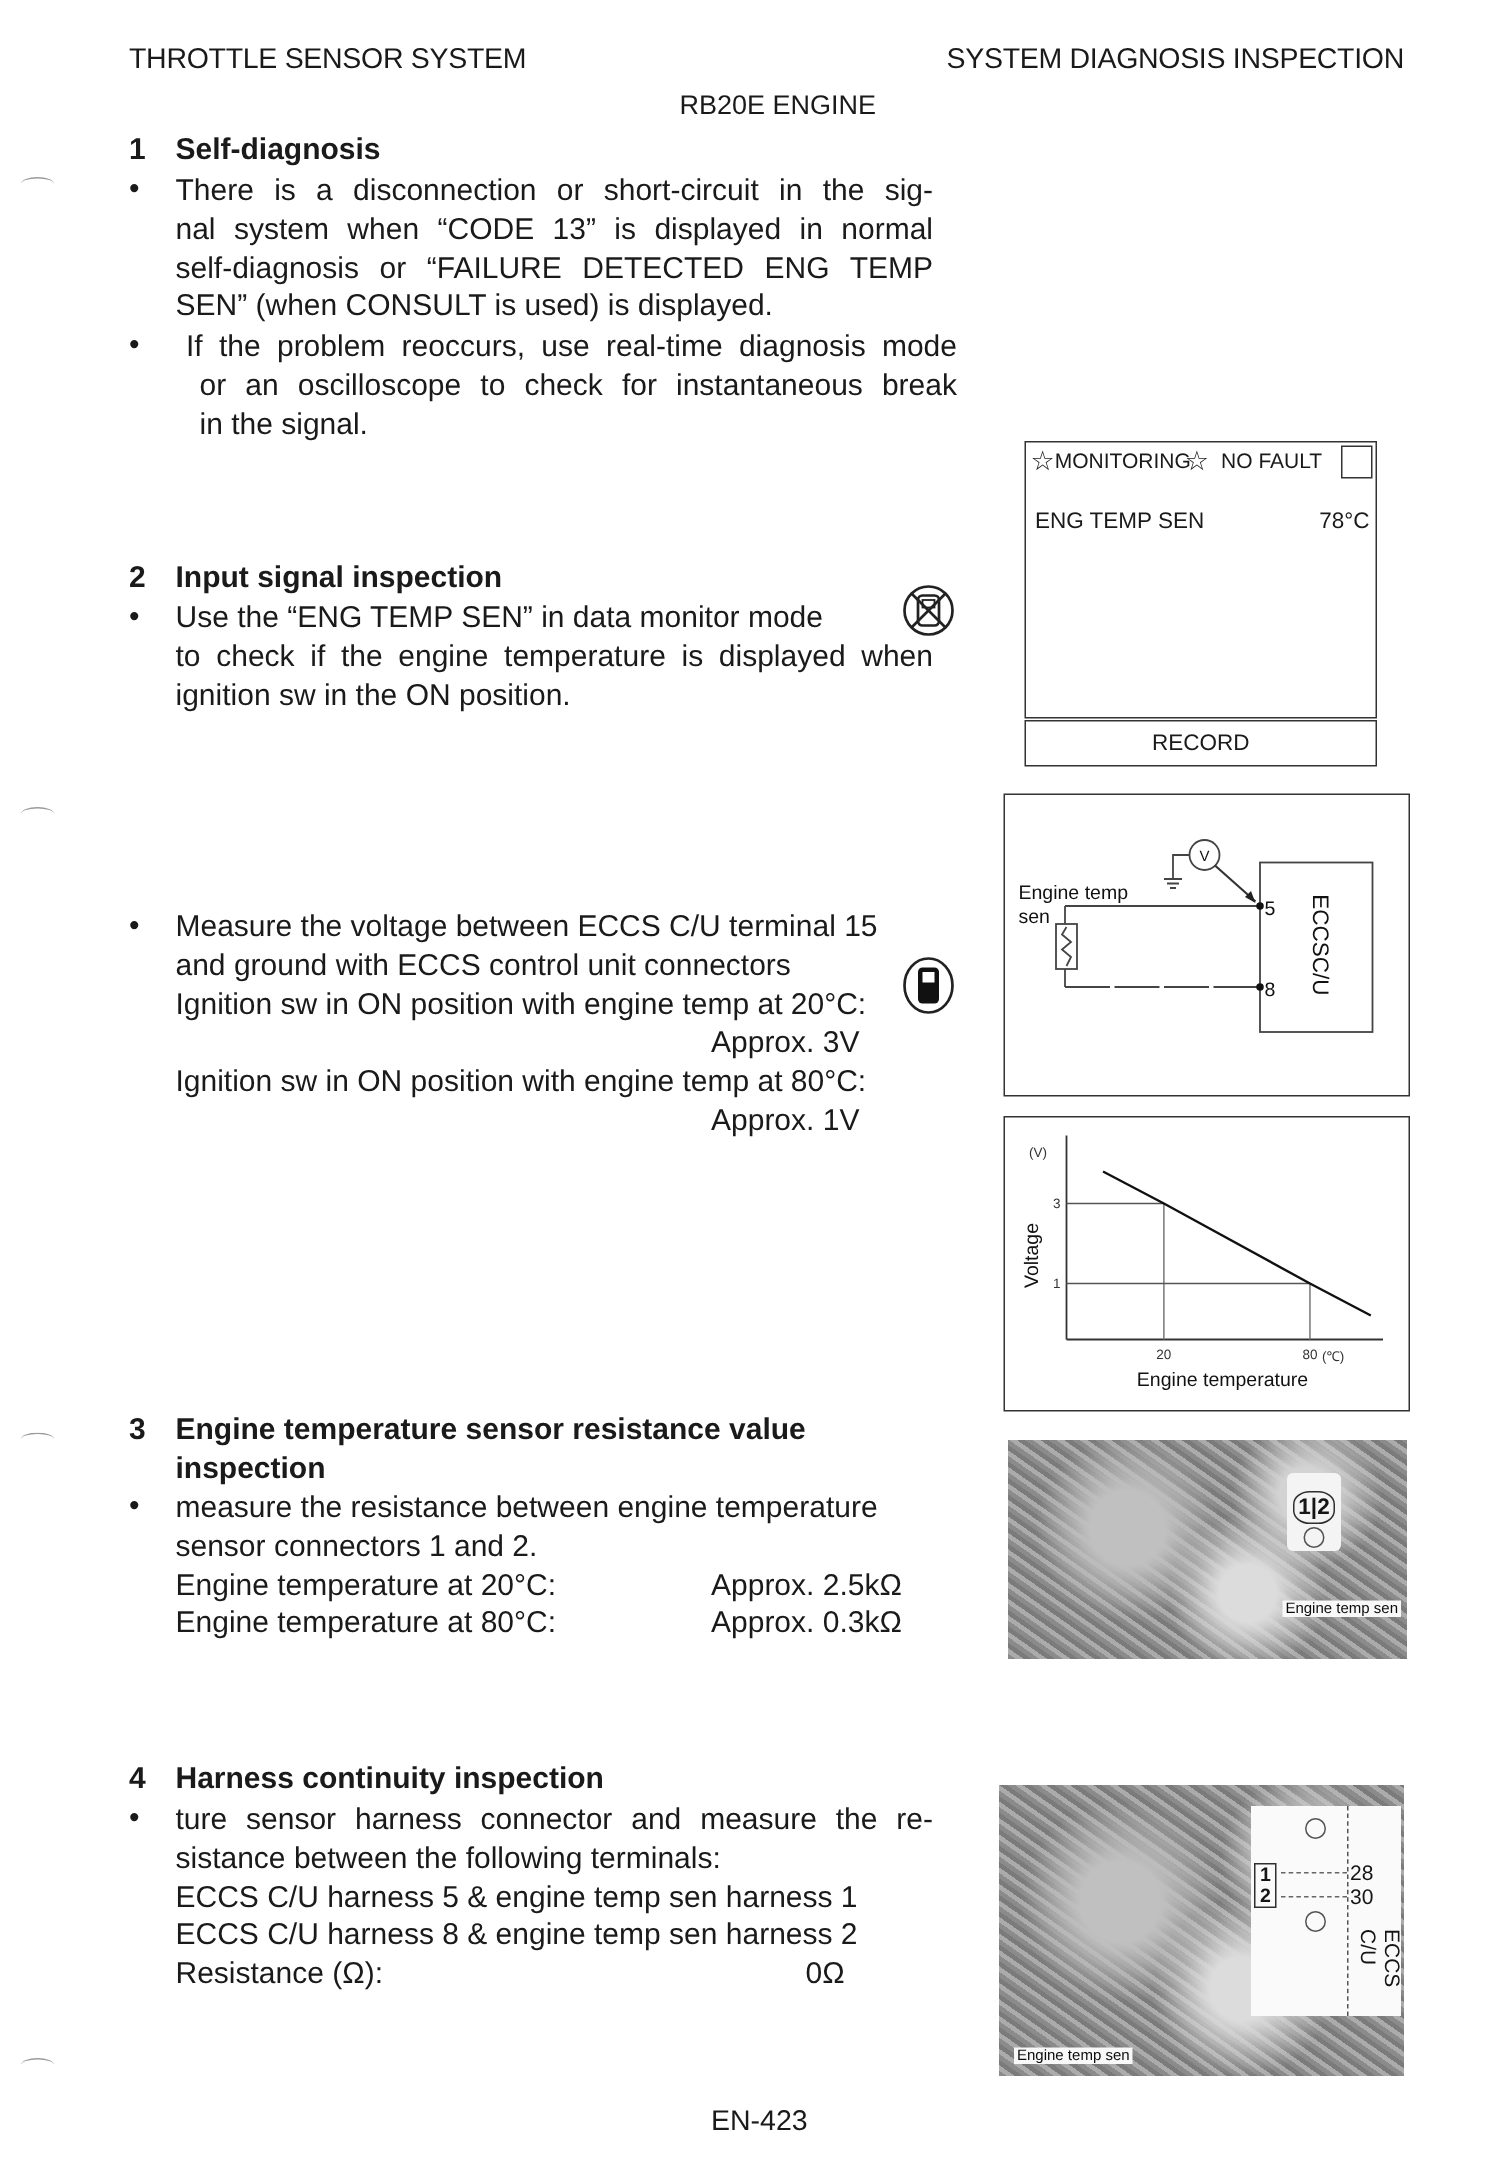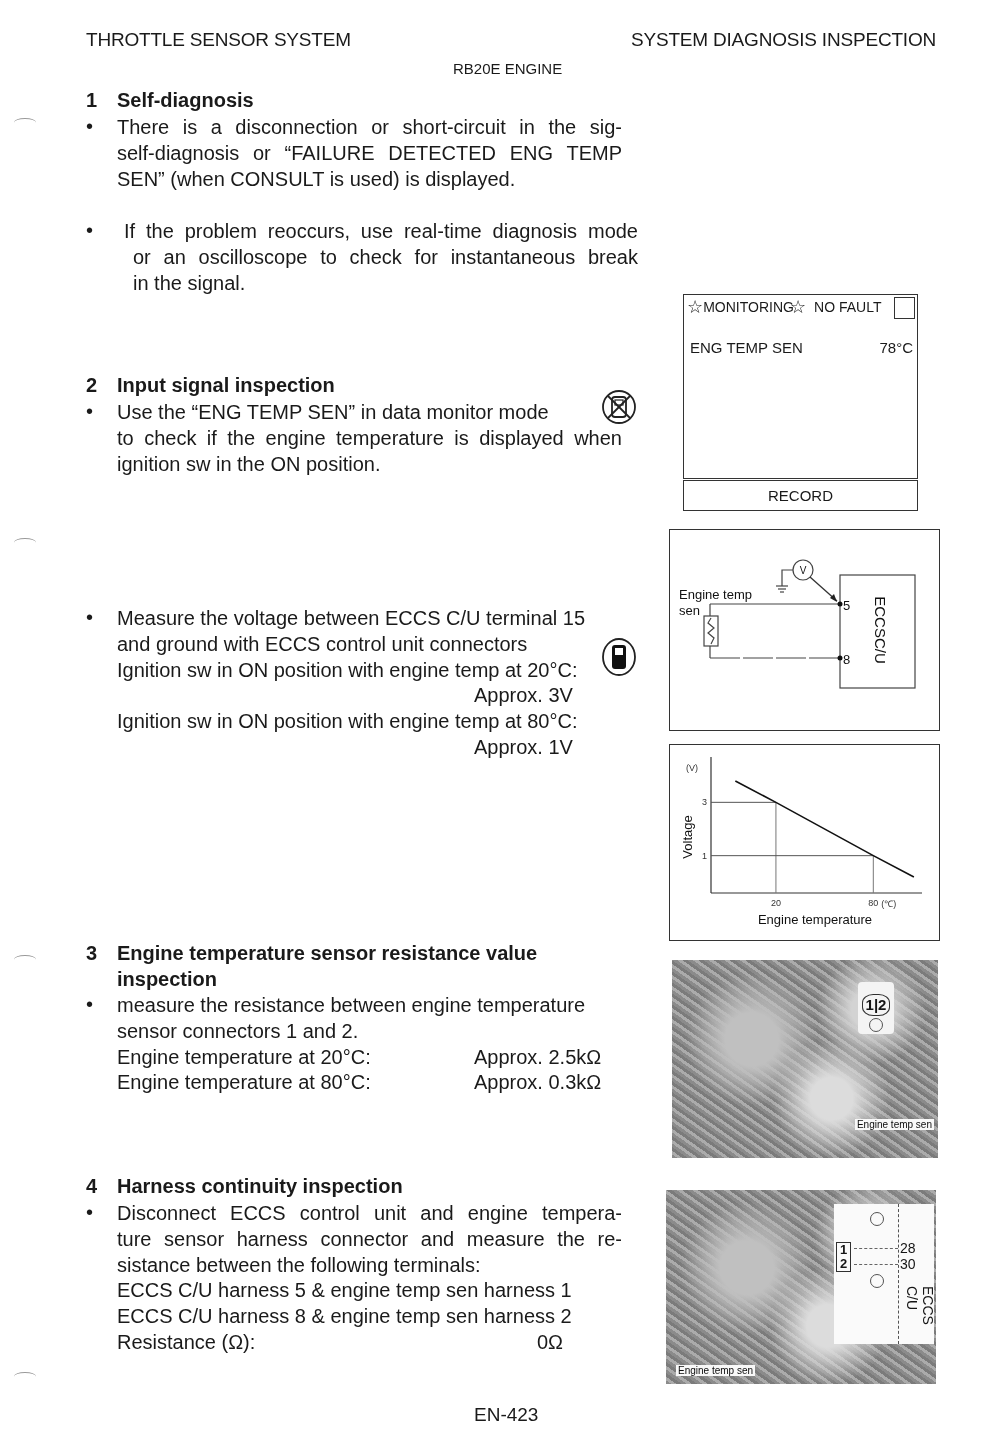--- a/index.html
+++ b/index.html
@@ -1,20 +1,20 @@
 <!DOCTYPE html>
 <html><head>
 <meta charset="utf-8">
 <style>
   html, body { margin: 0; padding: 0; background: #ffffff; }
   body { width: 994px; height: 1438px; position: relative; overflow: hidden;
          font-family: "Liberation Sans", sans-serif; color: #1a1a1a; }
   .abs { position: absolute; }
   .hdr { font-size: 19px; letter-spacing: -0.2px; }
-  .sub { font-size: 15px; }
+  .sub { font-size: 18px; }
   .sec-title { font-size: 20px; font-weight: bold; }
   .sec-num { position: absolute; left: 0; }
   .body-txt { font-size: 20px; line-height: 25.8px; }
   .bullet { position: absolute; left: 86px; font-size: 20px; }
   .just { text-align: justify; text-align-last: justify; white-space: nowrap; }
   .mark { position: absolute; left: 14px; width: 22px; height: 8px;
           border-top: 1.5px solid #9a9a9a; border-radius: 50% 50% 0 0; }
   .panel { position: absolute; border: 1.5px solid #333; background: #fff; }
   .photo { position: absolute;
     background:
@@ -40,20 +40,21 @@
 <div class="mark" style="top:955px;"></div>
 <div class="mark" style="top:1372px;"></div>
 
 <div class="abs sec-title" style="left:86px;top:89px;width:540px;">
   <span class="sec-num">1</span>
   <span style="position:absolute;left:31px;">Self-diagnosis</span>
 </div>
 <div class="bullet" style="top:115px;">•</div>
 <div class="abs body-txt" style="left:117px;top:115px;width:505px;">
   <div class="just">There is a disconnection or short-circuit in the sig-</div>
+  <div class="just">nal system when “CODE 13” is displayed in normal</div>
   <div class="just">self-diagnosis or “FAILURE DETECTED ENG TEMP</div>
   <div>SEN” (when CONSULT is used) is displayed.</div>
 </div>
 <div class="bullet" style="top:219px;">•</div>
 <div class="abs body-txt" style="left:124px;top:219px;width:514px;">
   <div class="just">If the problem reoccurs, use real-time diagnosis mode</div>
   <div class="just" style="margin-left:9px;">or an oscilloscope to check for instantaneous break</div>
   <div style="margin-left:9px;">in the signal.</div>
 </div>
 
@@ -108,21 +109,20 @@
     <span style="position:absolute;left:357px;">Approx. 0.3kΩ</span>
   </div>
 </div>
 
 <div class="abs sec-title" style="left:86px;top:1175px;width:540px;">
   <span class="sec-num">4</span>
   <span style="position:absolute;left:31px;">Harness continuity inspection</span>
 </div>
 <div class="bullet" style="top:1201px;">•</div>
 <div class="abs body-txt" style="left:117px;top:1201px;width:505px;">
-  <div class="just">Disconnect ECCS control unit and engine tempera-</div>
   <div class="just">ture sensor harness connector and measure the re-</div>
   <div>sistance between the following terminals:</div>
   <div>ECCS C/U harness 5 &amp; engine temp sen harness 1</div>
   <div>ECCS C/U harness 8 &amp; engine temp sen harness 2</div>
   <div style="position:relative;height:25.8px;">
     <span>Resistance (Ω):</span>
     <span style="position:absolute;left:420px;">0Ω</span>
   </div>
 </div>
 
@@ -183,21 +183,21 @@
         <text x="37" y="60.33333333333334" font-size="9" text-anchor="end" fill="#333">3</text>
         <text x="37" y="113.66666666666667" font-size="9" text-anchor="end" fill="#333">1</text>
       </g>
     <text id="y-unit" x="16" y="26" font-size="9" fill="#333">(V)</text>
     <text id="x-unit" x="211.30769230769232" y="162" font-size="9" fill="#333">(℃)</text>
     <text x="22" y="92" font-size="13" fill="#111" transform="rotate(-90 22 92)" text-anchor="middle">Voltage</text>
     <text x="145" y="179" font-size="13" fill="#111" text-anchor="middle">Engine temperature</text>
   </svg>
 </div>
 
-<div class="photo" style="left:672px;top:960px;width:266px;height:198px;">
+<div class="photo" style="left:672px;top:960px;width:266px;height:146px;">
   <div style="position:absolute;left:186px;top:22px;width:36px;height:52px;background:#eee;border-radius:4px;">
     <div style="position:absolute;left:4px;top:12px;width:26px;height:20px;border:1.5px solid #333;border-radius:40%;font-size:15px;font-weight:bold;text-align:center;line-height:20px;">1|2</div>
     <div style="position:absolute;left:11px;top:36px;width:12px;height:12px;border:1px solid #555;border-radius:50%;"></div>
   </div>
   <div class="photo-label" style="right:4px;bottom:28px;">Engine temp sen</div>
 </div>
 
 <div class="photo" style="left:666px;top:1190px;width:270px;height:194px;">
   <div style="position:absolute;left:168px;top:14px;width:100px;height:140px;background:#f4f4f4;">
     <div style="position:absolute;left:64px;top:0;width:1px;height:140px;border-left:1.5px dashed #555;"></div>

